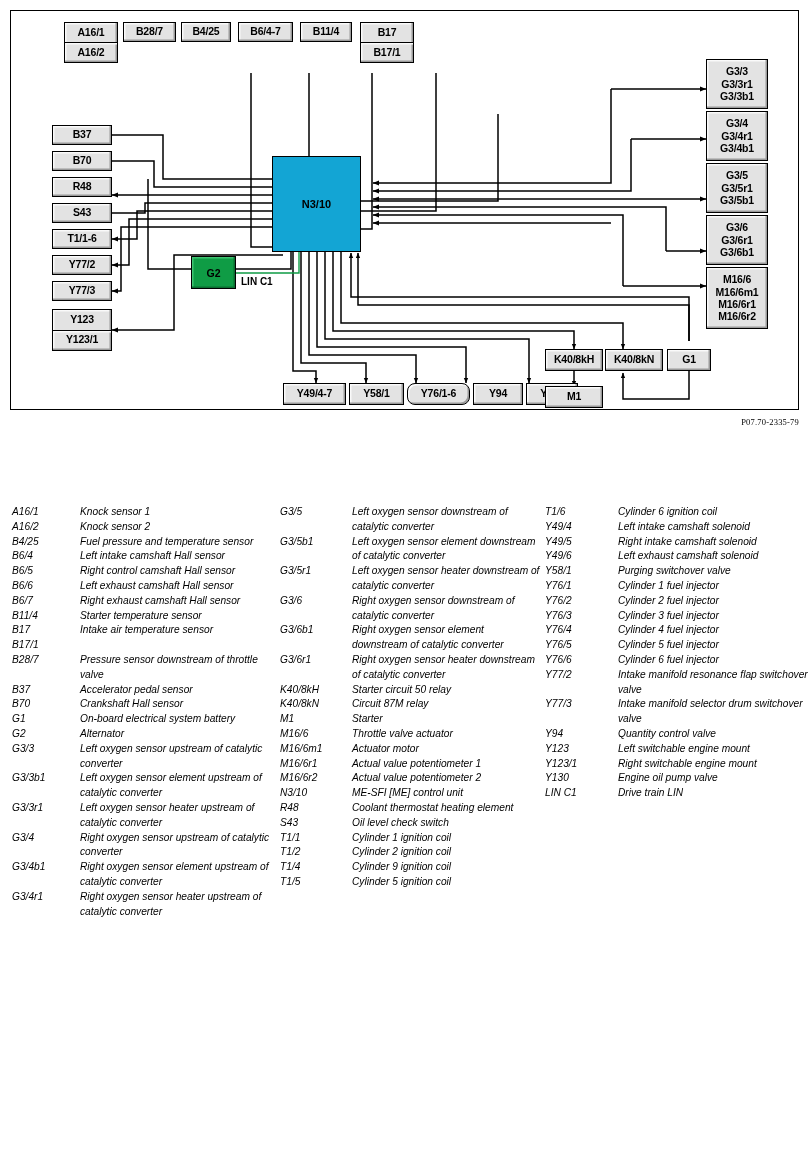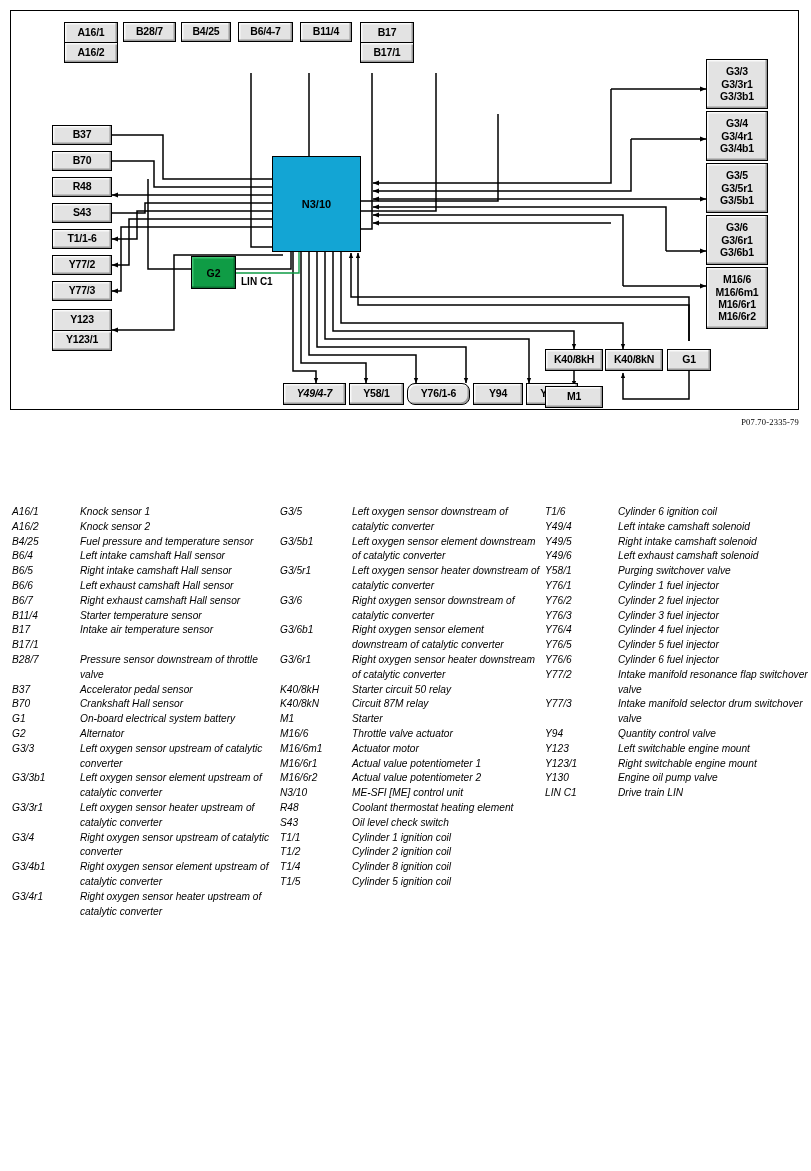--- a/index.html
+++ b/index.html
@@ -312,21 +312,21 @@
   <div class="node" style="left:534px; top:338px; width:58px; height:22px;">
     <div class="cell">K40/8kH</div>
   </div>
   <div class="node" style="left:594px; top:338px; width:58px; height:22px;">
     <div class="cell">K40/8kN</div>
   </div>
   <div class="node" style="left:656px; top:338px; width:44px; height:22px;">
     <div class="cell">G1</div>
   </div>
 
-  <div class="node" style="left:272px; top:372px; width:63px; height:22px;font-style:italic;">
+  <div class="node" style="left:272px; top:372px; width:63px; height:22px;">
     <div class="cell">Y49/4-7</div>
   </div>
   <div class="node" style="left:338px; top:372px; width:55px; height:22px;">
     <div class="cell">Y58/1</div>
   </div>
   <div class="node" style="left:396px; top:372px; width:63px; height:22px;border-radius:8px;">
     <div class="cell">Y76/1-6</div>
   </div>
   <div class="node" style="left:462px; top:372px; width:50px; height:22px;">
     <div class="cell">Y94</div>
@@ -355,21 +355,21 @@
       <div class="legend-entry">
         <span class="legend-code">B4/25</span>
         <span class="legend-desc">Fuel pressure and temperature sensor</span>
       </div>
       <div class="legend-entry">
         <span class="legend-code">B6/4</span>
         <span class="legend-desc">Left intake camshaft Hall sensor</span>
       </div>
       <div class="legend-entry">
         <span class="legend-code">B6/5</span>
-        <span class="legend-desc">Right intake camshaft Hall sensor</span>
+        <span class="legend-desc">Right control camshaft Hall sensor</span>
       </div>
       <div class="legend-entry">
         <span class="legend-code">B6/6</span>
         <span class="legend-desc">Left exhaust camshaft Hall sensor</span>
       </div>
       <div class="legend-entry">
         <span class="legend-code">B6/7</span>
         <span class="legend-desc">Right exhaust camshaft Hall sensor</span>
       </div>
       <div class="legend-entry">
@@ -496,21 +496,21 @@
       <div class="legend-entry">
         <span class="legend-code">T1/1</span>
         <span class="legend-desc">Cylinder 1 ignition coil</span>
       </div>
       <div class="legend-entry">
         <span class="legend-code">T1/2</span>
         <span class="legend-desc">Cylinder 2 ignition coil</span>
       </div>
       <div class="legend-entry">
         <span class="legend-code">T1/4</span>
-        <span class="legend-desc">Cylinder 8 ignition coil</span>
+        <span class="legend-desc">Cylinder 9 ignition coil</span>
       </div>
       <div class="legend-entry">
         <span class="legend-code">T1/5</span>
         <span class="legend-desc">Cylinder 5 ignition coil</span>
       </div>
     </div>
   <div class="legend-col c3">
       <div class="legend-entry">
         <span class="legend-code">T1/6</span>
         <span class="legend-desc">Cylinder 6 ignition coil</span>

